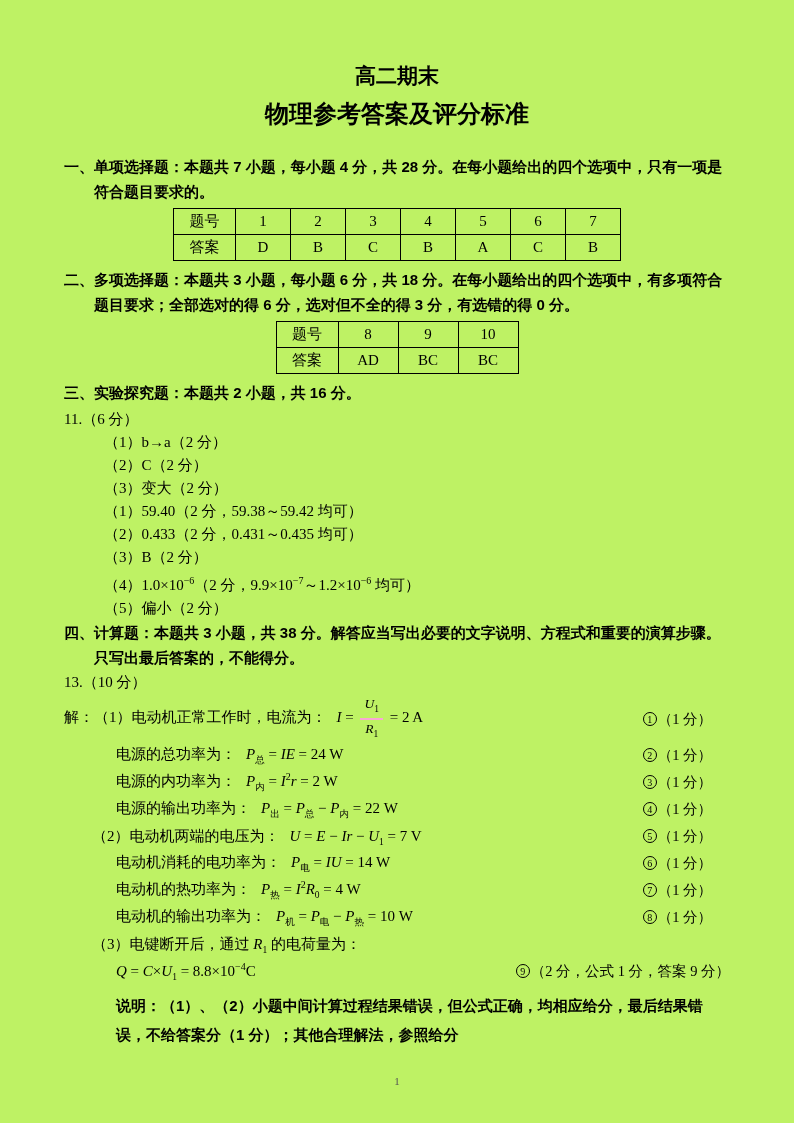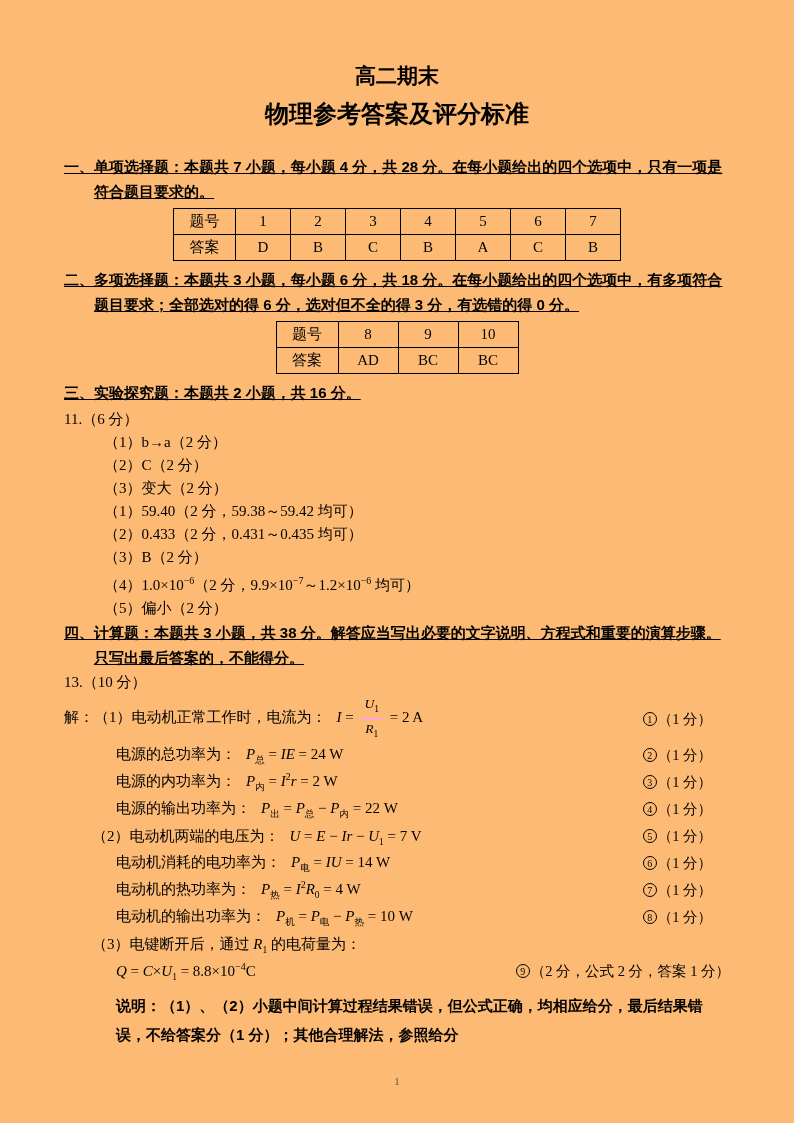--- a/index.html
+++ b/index.html
@@ -1,35 +1,35 @@
 <!DOCTYPE html>
 <html><head>
 <meta charset="utf-8">
 <style>
   * { box-sizing: border-box; }
   html,body { margin:0; padding:0; background:#ffffff; }
   .page {
     position:relative;
     width:794px; height:1123px;
     margin:0 auto;
-    background:#fdba74;
+    background:#bef264;
     color:#000;
     font-family:"Liberation Serif","DejaVu Serif",serif;
     font-size:15px;
     padding:62px 64px 0 64px;
     overflow:hidden;
   }
   .title { text-align:center; font-weight:700; font-family:"Liberation Sans","DejaVu Sans",sans-serif; }
   .t1 { font-size:21px; line-height:28px; }
   .t2 { font-size:24px; line-height:32px; margin-top:8px; }
 
   .sec {
     font-family:"Liberation Sans","DejaVu Sans",sans-serif;
     font-weight:700; font-size:15px; line-height:25px;
-    padding-left:2em; text-indent:-2em;text-decoration:underline;
+    padding-left:2em; text-indent:-2em;
   }
   .sec1 { margin-top:24px; }
   .sec2 { margin-top:0px; }
   .sec3 { margin-top:4px; }
   .sec4 { margin-top:0; }
 
   table.anstab { border-collapse:collapse; margin:4px auto 6px auto; text-align:center; font-size:15px; }
   table.anstab td { border:1px solid #000; height:26px; padding:0 2px;margin-top:12px; }
 
   .qhead { line-height:24px; }
@@ -208,21 +208,21 @@
         <div class="calc-eq ind2"><span>电动机的输出功率为：</span><span class="tok-gap"></span><i>P</i><sub>机</sub><span> = </span><i>P</i><sub>电</sub><span> − </span><i>P</i><sub>热</sub><span> = 10 W</span></div>
         <div class="calc-score pr"><span class="circ">8</span><span>（1 分）</span></div>
       </div>
 
       <div class="calc-row">
         <div class="calc-eq ind1"><span>（3）电键断开后，通过 </span><i>R</i><sub>1</sub><span> 的电荷量为：</span></div>
       </div>
 
       <div class="calc-row">
         <div class="calc-eq ind2"><i>Q</i><span> = </span><i>C</i><span>×</span><i>U</i><sub>1</sub><span> = 8.8×10</span><sup>−4</sup><span>C</span></div>
-        <div class="calc-score"><span class="circ">9</span><span>（2 分，公式 2 分，答案 1 分）</span></div>
+        <div class="calc-score"><span class="circ">9</span><span>（2 分，公式 1 分，答案 9 分）</span></div>
       </div>
 
       <div class="note">说明：（1）、（2）小题中间计算过程结果错误，但公式正确，均相应给分，最后结果错误，不给答案分（1 分）；其他合理解法，参照给分</div>
     </div>
   </div>
 
   <div class="pagenum">1</div>
 </div>
 
 </body></html>

